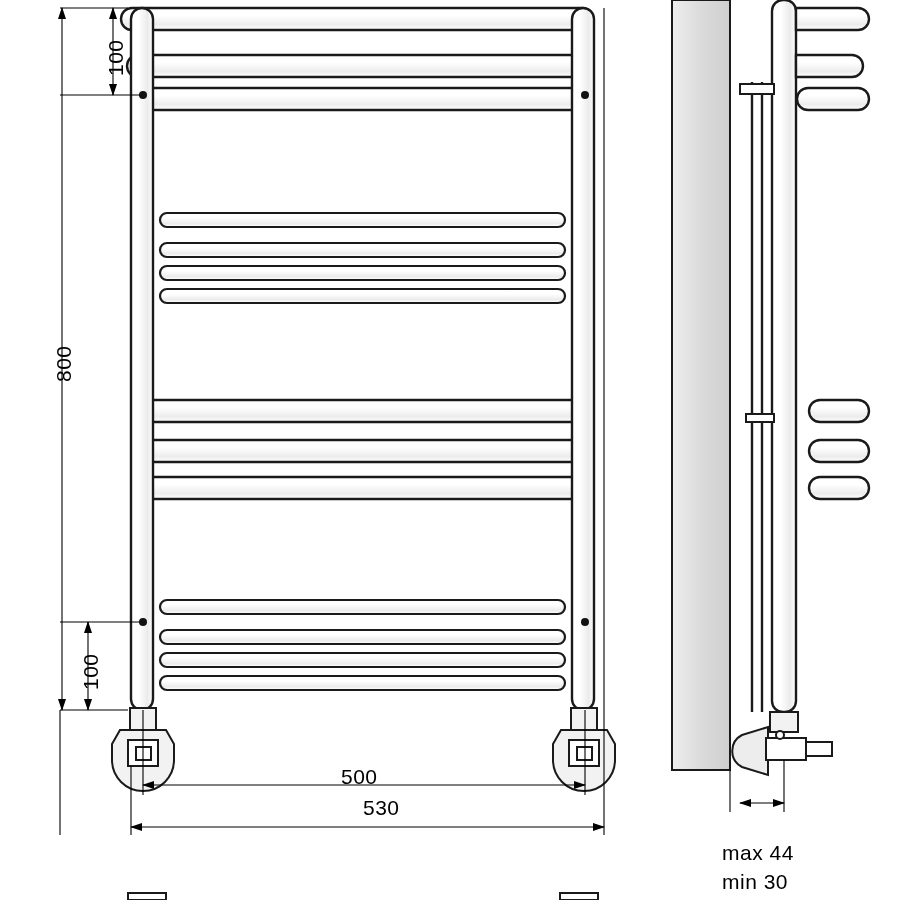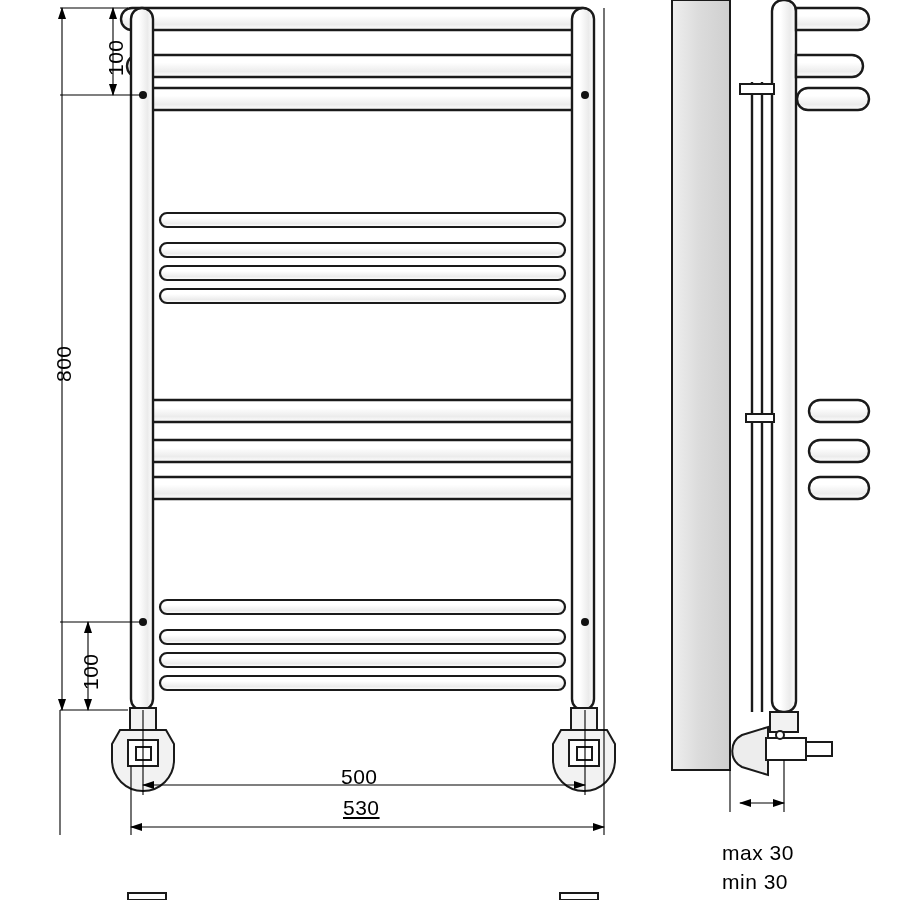--- a/index.html
+++ b/index.html
@@ -165,19 +165,19 @@
   </svg>
 
   <div class="lbl vert" style="left:104px; top:76px;">100</div>
 
   <div class="lbl vert" style="left:52px; top:382px;">800</div>
 
   <div class="lbl vert" style="left:79px; top:690px;">100</div>
 
   <div class="lbl" style="left:341px; top:756px;margin-top:9px;">500</div>
 
-  <div class="lbl" style="left:343px; top:796px;text-decoration:underline;">530</div>
+  <div class="lbl" style="left:363px; top:796px;">530</div>
 
-  <div class="lbl" style="left:722px; top:841px;">max 30</div>
+  <div class="lbl" style="left:722px; top:841px;">max 44</div>
 
   <div class="lbl" style="left:722px; top:870px;">min 30</div>
 
 </div>
 
 </body></html>

